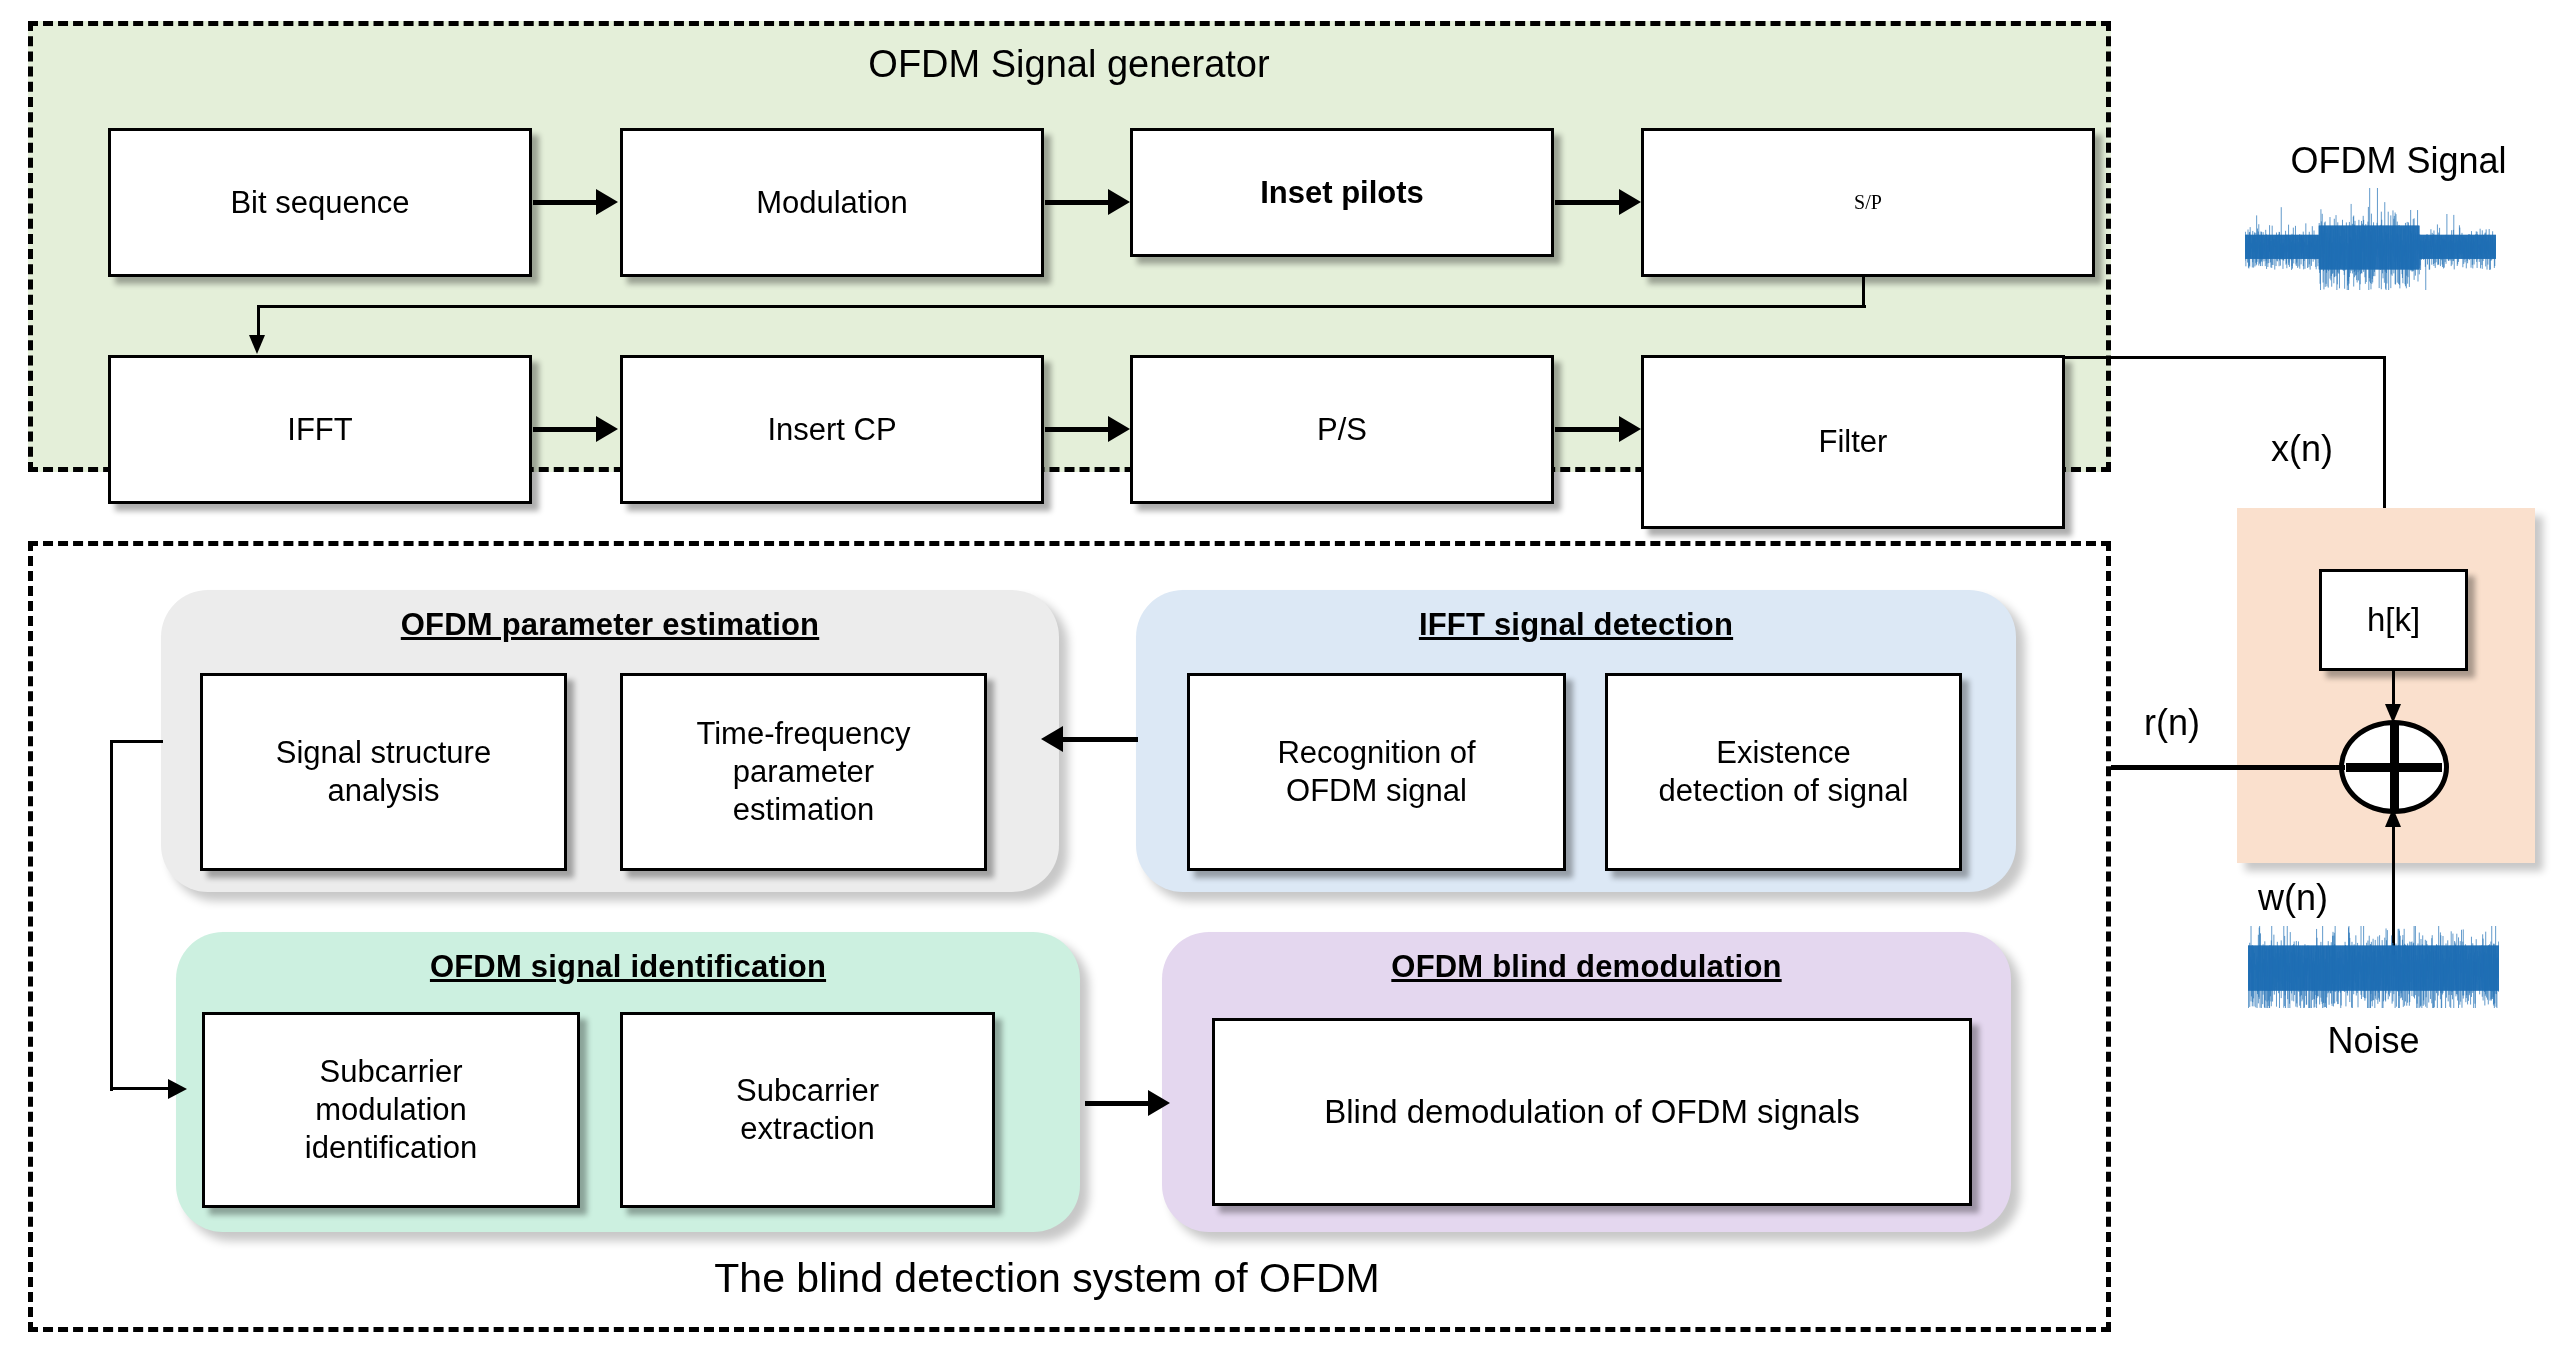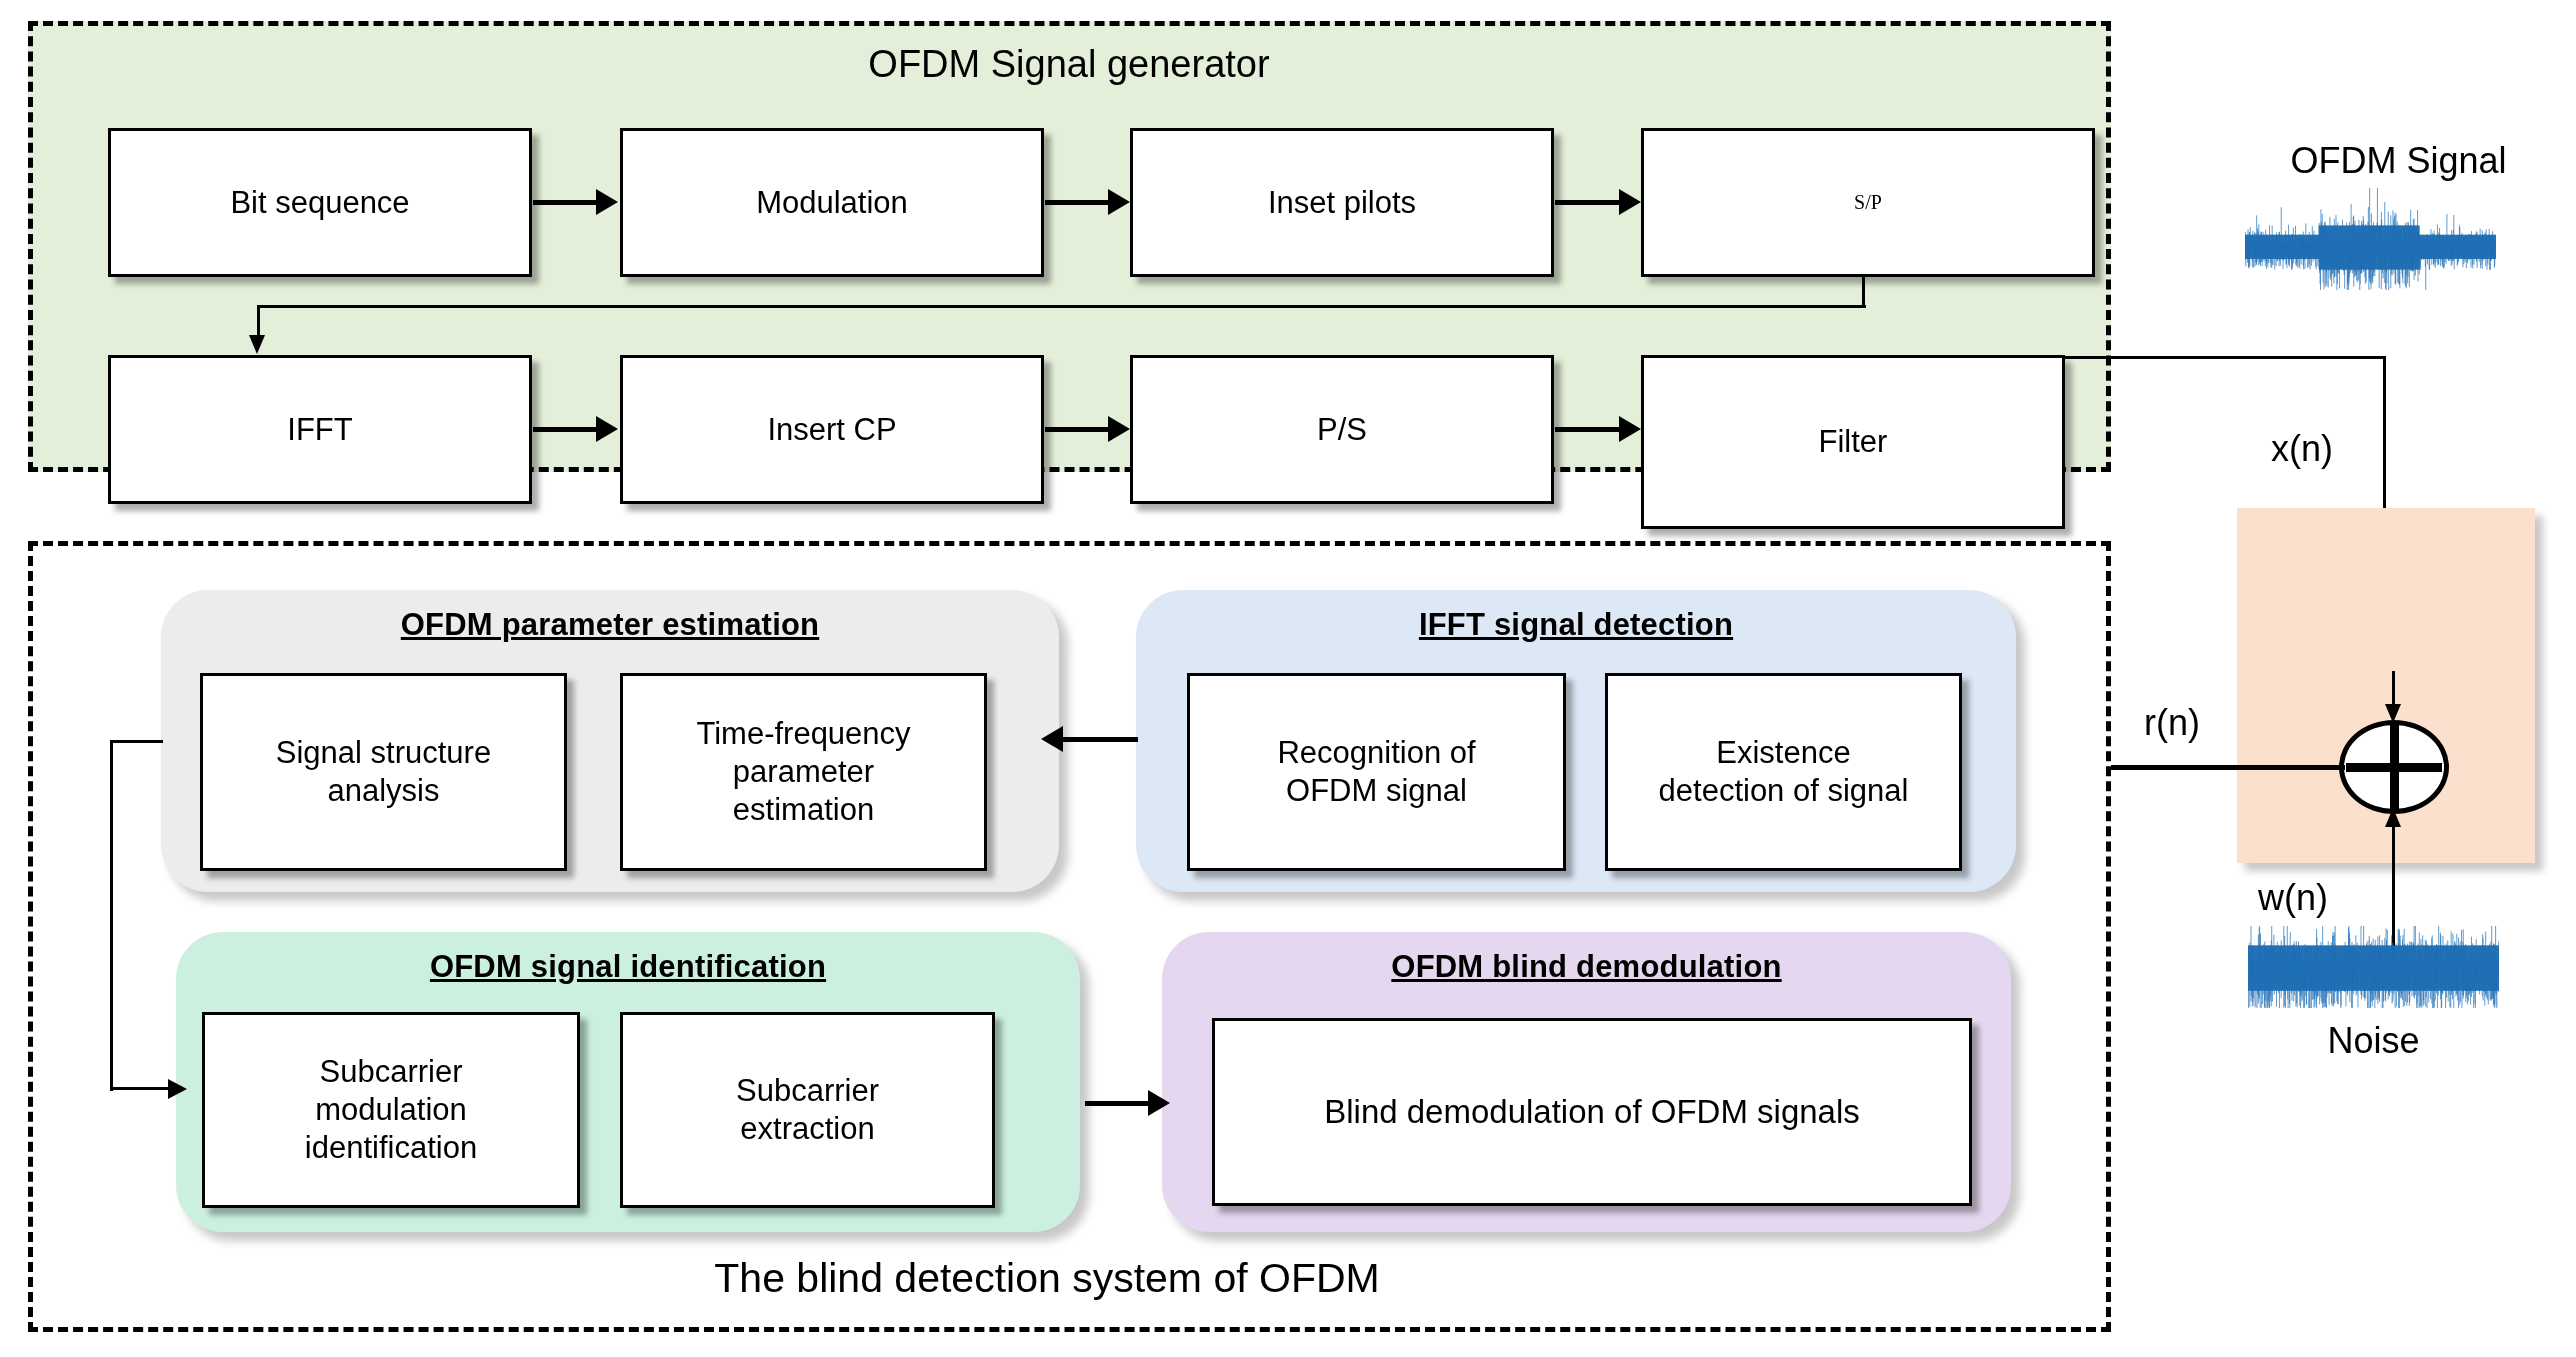--- a/index.html
+++ b/index.html
@@ -64,21 +64,21 @@
   <div class="dashed" id="gen-dashed"></div>
 
   <div class="ftext" style="left:27.5px;top:43px;width:2083px;text-align:center;font-size:38px;">OFDM Signal generator</div>
 
   <div class="pbox" style="left:108px;top:128px;width:424px;height:149px;font-size:31px;">
     <span>Bit sequence</span>
   </div>
   <div class="pbox" style="left:620px;top:128px;width:424px;height:149px;font-size:31px;">
     <span>Modulation</span>
   </div>
-  <div class="pbox" style="left:1130px;top:128px;width:424px;height:149px;font-size:31px;">
+  <div class="pbox" style="left:1130px;top:128px;width:424px;height:129px;font-size:31px;font-weight:bold;">
     <span>Inset pilots</span>
   </div>
   <div class="pbox" style="left:1641px;top:128px;width:454px;height:149px;font-size:20px;font-family:Liberation Serif, serif;">
     <span>S/P</span>
   </div>
 
   <div class="hline" style="left:533px;top:200px;width:64px;"></div>
   <div class="arrow-r" style="left:596px;top:189px;"></div>
   <div class="hline" style="left:1045px;top:200px;width:64px;"></div>
   <div class="arrow-r" style="left:1108px;top:189px;"></div>
@@ -120,20 +120,23 @@
     <svg width="251" height="102" viewBox="0 0 320 130" preserveAspectRatio="none">
       <g id="ofdm-wave" fill="none" stroke="#1f6fb5" stroke-width="1.05">
           <path d="M0.00 71.27L0.00 92.72M0.55 55.80L0.55 81.03M1.10 71.42L1.10 99.81M1.65 70.24L1.65 74.45M2.20 59.45L2.20 90.22M2.75 66.61L2.75 84.36M3.30 65.32L3.30 95.02M3.85 52.91L3.85 89.49M4.40 67.57L4.40 101.53M4.95 61.75L4.95 102.55M5.50 56.51L5.50 99.03M6.05 56.02L6.05 100.11M6.60 49.86L6.60 88.65M7.15 70.10L7.15 80.92M7.70 73.63L7.70 81.89M8.25 70.69L8.25 77.53M8.80 66.81L8.80 74.02M9.35 70.08L9.35 101.27M9.90 54.72L9.90 94.60M10.45 61.18L10.45 81.61M11.00 63.78L11.00 101.48M11.55 67.81L11.55 79.96M12.10 56.60L12.10 82.25M12.65 63.59L12.65 99.97M13.20 73.73L13.20 81.71M13.75 57.08L13.75 95.35M14.30 68.79L14.30 98.57M14.85 34.92L14.85 97.23M15.40 70.91L15.40 94.08M15.95 51.64L15.95 83.60M16.50 73.16L16.50 76.45M17.05 55.42L17.05 77.03M17.60 46.20L17.60 98.87M18.15 67.18L18.15 83.95M18.70 73.11L18.70 96.55M19.25 62.14L19.25 94.97M19.80 68.45L19.80 99.48M20.35 55.39L20.35 89.73M20.90 55.97L20.90 92.86M21.45 70.07L21.45 94.38M22.00 60.51L22.00 99.47M22.55 71.94L22.55 91.10M23.10 56.28L23.10 75.39M23.65 69.69L23.65 85.02M24.20 71.05L24.20 93.51M24.75 63.30L24.75 80.79M25.30 66.22L25.30 87.71M25.85 70.60L25.85 99.57M26.40 53.33L26.40 80.32M26.95 60.75L26.95 92.83M27.50 59.13L27.50 103.16M28.05 72.19L28.05 96.24M28.60 72.68L28.60 88.68M29.15 63.94L29.15 100.68M29.70 64.31L29.70 76.20M30.25 66.11L30.25 95.69M30.80 62.74L30.80 80.69M31.35 47.36L31.35 81.48M31.90 69.75L31.90 81.68M32.45 67.66L32.45 94.83M33.00 68.38L33.00 101.23M33.55 67.41L33.55 87.10M34.10 73.52L34.10 101.87M34.65 48.01L34.65 97.93M35.20 62.57L35.20 74.42M35.75 67.10L35.75 98.15M36.30 65.45L36.30 86.19M36.85 65.11L36.85 81.58M37.40 69.71L37.40 75.04M37.95 65.14L37.95 103.99M38.50 73.46L38.50 75.37M39.05 62.77L39.05 89.98M39.60 73.66L39.60 99.44M40.15 56.74L40.15 89.28M40.70 60.14L40.70 92.64M41.25 68.09L41.25 93.53M41.80 72.10L41.80 86.05M42.35 67.00L42.35 84.07M42.90 59.52L42.90 85.96M43.45 55.89L43.45 99.68M44.00 56.29L44.00 92.44M44.55 71.48L44.55 80.22M45.10 70.64L45.10 99.01M45.65 65.72L45.65 90.43M46.20 24.45L46.20 86.16M46.75 72.82L46.75 88.36M47.30 70.09L47.30 91.71M47.85 72.29L47.85 88.98M48.40 65.43L48.40 103.11M48.95 69.78L48.95 92.20M49.50 70.28L49.50 92.57M50.05 73.51L50.05 81.36M50.60 66.05L50.60 84.02M51.15 73.28L51.15 87.06M51.70 54.55L51.70 82.34M52.25 64.56L52.25 97.72M52.80 72.52L52.80 96.20M53.35 59.48L53.35 102.22M53.90 65.91L53.90 79.94M54.45 71.37L54.45 81.88M55.00 73.09L55.00 82.86M55.55 46.74L55.55 97.98M56.10 72.10L56.10 95.07M56.65 64.11L56.65 100.54M57.20 73.81L57.20 75.00M57.75 66.34L57.75 83.16M58.30 69.44L58.30 89.89M58.85 73.70L58.85 92.16M59.40 68.63L59.40 104.41M59.95 58.39L59.95 99.30M60.50 66.44L60.50 102.72M61.05 72.10L61.05 81.43M61.60 50.52L61.60 90.94M62.15 67.72L62.15 96.14M62.70 73.73L62.70 81.85M63.25 71.03L63.25 86.04M63.80 70.23L63.80 82.42M64.35 48.25L64.35 84.38M64.90 70.79L64.90 97.45M65.45 65.32L65.45 99.34M66.00 72.48L66.00 95.05M66.55 63.92L66.55 82.05M67.10 72.61L67.10 101.77M67.65 68.30L67.65 83.74M68.20 69.15L68.20 88.72M68.75 71.05L68.75 99.97M69.30 63.22L69.30 85.30M69.85 58.68L69.85 102.87M70.40 63.06L70.40 75.12M70.95 70.10L70.95 83.19M71.50 62.08L71.50 97.29M72.05 59.74L72.05 87.09M72.60 73.21L72.60 82.62M73.15 63.44L73.15 83.65M73.70 66.03L73.70 80.27M74.25 55.57L74.25 99.56M74.80 67.55L74.80 103.70M75.35 70.97L75.35 92.99M75.90 68.69L75.90 74.83M76.45 69.57L76.45 102.98M77.00 72.40L77.00 86.68M77.55 45.05L77.55 83.21M78.10 67.03L78.10 75.07M78.65 73.89L78.65 86.94M79.20 72.65L79.20 89.00M79.75 73.19L79.75 101.86M80.30 71.64L80.30 85.72M80.85 67.45L80.85 90.45M81.40 60.53L81.40 100.96M81.95 55.81L81.95 97.29M82.50 68.20L82.50 87.78M83.05 67.10L83.05 104.04M83.60 72.21L83.60 78.28M84.15 59.79L84.15 79.22M84.70 69.56L84.70 99.28M85.25 64.69L85.25 74.67M85.80 48.66L85.80 75.37M86.35 69.63L86.35 88.20M86.90 67.09L86.90 93.93M87.45 63.79L87.45 88.06M88.00 54.19L88.00 74.73M88.55 72.39L88.55 81.41M89.10 61.26L89.10 91.46M89.65 73.76L89.65 84.80M90.20 62.14L90.20 100.56M90.75 70.87L90.75 103.61M91.30 66.52L91.30 78.41M91.85 62.44L91.85 87.84M92.40 60.32L92.40 90.09M92.95 65.81L92.95 99.72M93.50 61.36L93.50 87.56M94.05 71.32L94.05 90.23M94.60 44.64L94.60 95.53M95.15 56.36L95.15 108.17M95.70 55.36L95.70 122.07M96.25 72.58L96.25 130.00M96.80 27.11L96.80 75.37M97.35 42.51L97.35 74.25M97.90 57.38L97.90 88.45M98.45 32.89L98.45 101.48M99.00 63.06L99.00 80.30M99.55 54.73L99.55 120.52M100.10 57.55L100.10 105.88M100.65 67.49L100.65 129.25M101.20 43.96L101.20 83.75M101.75 49.55L101.75 93.87M102.30 42.76L102.30 126.00M102.85 71.65L102.85 75.28M103.40 57.14L103.40 122.14M103.95 67.00L103.95 108.03M104.50 62.57L104.50 125.37M105.05 51.37L105.05 103.44M105.60 68.69L105.60 101.06M106.15 70.49L106.15 126.95M106.70 66.71L106.70 105.88M107.25 58.24L107.25 99.39M107.80 63.80L107.80 87.63M108.35 37.04L108.35 115.45M108.90 54.61L108.90 76.53M109.45 66.76L109.45 117.67M110.00 49.94L110.00 112.11M110.55 70.14L110.55 125.81M111.10 71.18L111.10 76.62M111.65 69.21L111.65 109.42M112.20 61.54L112.20 108.45M112.75 52.54L112.75 84.34M113.30 73.84L113.30 121.43M113.85 39.21L113.85 113.18M114.40 63.11L114.40 113.57M114.95 73.78L114.95 76.92M115.50 48.94L115.50 100.60M116.05 34.56L116.05 112.24M116.60 70.83L116.60 93.01M117.15 58.40L117.15 130.00M117.70 53.29L117.70 122.82M118.25 43.74L118.25 106.96M118.80 49.16L118.80 108.68M119.35 69.04L119.35 97.22M119.90 58.11L119.90 109.21M120.45 63.81L120.45 127.88M121.00 61.16L121.00 84.85M121.55 69.80L121.55 102.18M122.10 61.37L122.10 101.26M122.65 48.90L122.65 87.45M123.20 71.34L123.20 85.48M123.75 71.15L123.75 98.40M124.30 40.53L124.30 81.40M124.85 68.08L124.85 104.56M125.40 70.18L125.40 105.66M125.95 52.35L125.95 86.23M126.50 69.11L126.50 110.80M127.05 52.40L127.05 128.38M127.60 73.84L127.60 104.86M128.15 64.88L128.15 99.03M128.70 57.86L128.70 78.85M129.25 43.92L129.25 74.33M129.80 59.10L129.80 89.52M130.35 70.65L130.35 130.00M130.90 70.60L130.90 124.29M131.45 70.55L131.45 118.51M132.00 72.90L132.00 130.00M132.55 72.17L132.55 121.94M133.10 43.29L133.10 113.38M133.65 62.76L133.65 90.56M134.20 62.84L134.20 108.63M134.75 64.49L134.75 77.54M135.30 20.33L135.30 105.67M135.85 65.33L135.85 103.08M136.40 68.78L136.40 77.14M136.95 45.68L136.95 108.97M137.50 64.52L137.50 101.70M138.05 36.60L138.05 78.12M138.60 35.13L138.60 125.58M139.15 56.44L139.15 107.06M139.70 46.63L139.70 113.70M140.25 41.91L140.25 105.63M140.80 57.10L140.80 111.57M141.35 65.13L141.35 101.00M141.90 59.54L141.90 110.53M142.45 73.34L142.45 117.38M143.00 65.57L143.00 120.43M143.55 53.41L143.55 77.00M144.10 48.47L144.10 107.34M144.65 65.11L144.65 117.86M145.20 40.55L145.20 100.88M145.75 50.46L145.75 105.16M146.30 53.20L146.30 130.00M146.85 67.39L146.85 122.68M147.40 55.74L147.40 109.73M147.95 61.86L147.95 93.27M148.50 41.96L148.50 108.35M149.05 73.90L149.05 108.95M149.60 45.55L149.60 81.32M150.15 54.18L150.15 76.72M150.70 35.52L150.70 102.59M151.25 40.72L151.25 106.84M151.80 69.99L151.80 80.33M152.35 48.66L152.35 97.83M152.90 57.74L152.90 113.75M153.45 50.09L153.45 122.14M154.00 46.11L154.00 86.91M154.55 61.36L154.55 119.82M155.10 67.81L155.10 87.89M155.65 72.40L155.65 76.63M156.20 53.92L156.20 101.26M156.75 42.85L156.75 93.13M157.30 24.12L157.30 93.64M157.85 66.92L157.85 130.00M158.40 51.87L158.40 114.78M158.95 0.00L158.95 119.21M159.50 64.17L159.50 98.07M160.05 55.41L160.05 121.29M160.60 59.71L160.60 129.11M161.15 32.67L161.15 84.99M161.70 67.20L161.70 122.24M162.25 50.77L162.25 115.98M162.80 53.94L162.80 120.29M163.35 73.91L163.35 74.51M163.90 43.72L163.90 112.38M164.45 68.10L164.45 92.26M165.00 49.79L165.00 106.92M165.55 49.11L165.55 112.35M166.10 57.44L166.10 81.69M166.65 53.14L166.65 98.01M167.20 68.52L167.20 84.43M167.75 69.32L167.75 87.50M168.30 44.35L168.30 76.82M168.85 0.00L168.85 77.20M169.40 53.63L169.40 78.46M169.95 70.60L169.95 88.82M170.50 61.14L170.50 85.42M171.05 49.14L171.05 127.55M171.60 51.13L171.60 93.72M172.15 52.85L172.15 76.70M172.70 67.61L172.70 104.35M173.25 46.95L173.25 90.55M173.80 30.17L173.80 129.08M174.35 40.47L174.35 93.66M174.90 56.61L174.90 102.88M175.45 64.88L175.45 108.77M176.00 61.53L176.00 115.09M176.55 72.49L176.55 87.84M177.10 68.63L177.10 92.83M177.65 69.87L177.65 120.77M178.20 17.99L178.20 85.29M178.75 55.37L178.75 106.66M179.30 57.05L179.30 128.38M179.85 59.14L179.85 130.00M180.40 59.68L180.40 108.32M180.95 48.00L180.95 121.68M181.50 58.62L181.50 83.06M182.05 64.29L182.05 86.50M182.60 30.20L182.60 75.62M183.15 57.57L183.15 130.00M183.70 66.48L183.70 100.12M184.25 71.13L184.25 77.92M184.80 64.39L184.80 94.18M185.35 68.60L185.35 97.97M185.90 34.89L185.90 127.63M186.45 60.04L186.45 110.14M187.00 69.17L187.00 78.31M187.55 71.93L187.55 111.82M188.10 49.90L188.10 75.10M188.65 28.55L188.65 83.87M189.20 62.39L189.20 87.22M189.75 39.18L189.75 108.81M190.30 35.56L190.30 75.15M190.85 72.78L190.85 94.33M191.40 31.26L191.40 122.72M191.95 64.35L191.95 122.90M192.50 33.31L192.50 93.86M193.05 58.03L193.05 88.21M193.60 71.88L193.60 90.06M194.15 42.83L194.15 120.65M194.70 58.00L194.70 99.38M195.25 73.86L195.25 82.65M195.80 60.71L195.80 122.17M196.35 47.07L196.35 88.34M196.90 73.35L196.90 123.45M197.45 68.35L197.45 127.94M198.00 59.15L198.00 94.32M198.55 52.20L198.55 79.22M199.10 50.06L199.10 103.01M199.65 67.19L199.65 102.54M200.20 65.86L200.20 109.78M200.75 72.28L200.75 114.71M201.30 67.12L201.30 121.37M201.85 73.41L201.85 86.61M202.40 51.53L202.40 102.87M202.95 51.83L202.95 97.89M203.50 72.67L203.50 86.78M204.05 69.42L204.05 122.71M204.60 44.47L204.60 125.29M205.15 63.30L205.15 82.02M205.70 68.37L205.70 127.85M206.25 72.48L206.25 111.76M206.80 43.22L206.80 87.36M207.35 60.50L207.35 121.94M207.90 64.98L207.90 113.67M208.45 43.87L208.45 89.67M209.00 73.33L209.00 83.26M209.55 71.02L209.55 126.11M210.10 52.04L210.10 82.54M210.65 54.89L210.65 105.27M211.20 28.00L211.20 104.02M211.75 71.60L211.75 90.70M212.30 57.51L212.30 104.91M212.85 54.94L212.85 106.40M213.40 67.34L213.40 106.15M213.95 69.34L213.95 104.60M214.50 39.57L214.50 94.56M215.05 59.42L215.05 105.98M215.60 38.58L215.60 117.09M216.15 65.70L216.15 83.80M216.70 67.61L216.70 92.48M217.25 58.38L217.25 111.73M217.80 56.75L217.80 80.09M218.35 66.02L218.35 78.38M218.90 60.12L218.90 98.06M219.45 65.51L219.45 85.62M220.00 28.12L220.00 77.38M220.55 50.31L220.55 119.18M221.10 59.34L221.10 79.86M221.65 64.84L221.65 83.74M222.20 70.87L222.20 110.07M222.75 58.91L222.75 101.92M223.30 65.93L223.30 98.60M223.85 67.61L223.85 104.52M224.40 65.97L224.40 90.46M224.95 72.19L224.95 91.48M225.50 67.24L225.50 87.03M226.05 72.55L226.05 76.47M226.60 67.64L226.60 81.76M227.15 62.42L227.15 89.13M227.70 66.19L227.70 91.44M228.25 68.03L228.25 90.59M228.80 70.55L228.80 90.30M229.35 67.86L229.35 80.08M229.90 65.15L229.90 100.54M230.45 65.00L230.45 130.00M231.00 72.67L231.00 79.06M231.55 59.26L231.55 89.24M232.10 73.96L232.10 87.78M232.65 59.31L232.65 97.53M233.20 73.85L233.20 82.64M233.75 73.79L233.75 74.78M234.30 67.65L234.30 90.77M234.85 64.89L234.85 104.11M235.40 67.88L235.40 103.87M235.95 71.56L235.95 89.15M236.50 67.25L236.50 74.65M237.05 52.55L237.05 79.46M237.60 73.91L237.60 83.85M238.15 61.83L238.15 97.76M238.70 57.16L238.70 74.95M239.25 62.13L239.25 74.96M239.80 70.67L239.80 82.95M240.35 59.08L240.35 97.00M240.90 54.13L240.90 99.43M241.45 71.22L241.45 84.86M242.00 65.38L242.00 95.80M242.55 70.46L242.55 101.87M243.10 73.46L243.10 88.55M243.65 69.30L243.65 94.66M244.20 65.94L244.20 81.69M244.75 72.38L244.75 85.31M245.30 46.43L245.30 81.33M245.85 68.40L245.85 98.24M246.40 64.48L246.40 97.01M246.95 56.79L246.95 97.77M247.50 71.65L247.50 83.37M248.05 50.79L248.05 87.72M248.60 71.25L248.60 83.98M249.15 72.67L249.15 99.57M249.70 62.21L249.70 83.43M250.25 67.35L250.25 92.13M250.80 60.43L250.80 78.37M251.35 72.25L251.35 97.57M251.90 65.04L251.90 100.68M252.45 64.00L252.45 74.47M253.00 66.17L253.00 102.54M253.55 66.67L253.55 79.95M254.10 65.75L254.10 101.43M254.65 64.59L254.65 87.86M255.20 67.17L255.20 94.23M255.75 67.18L255.75 76.64M256.30 59.74L256.30 96.66M256.85 70.85L256.85 77.77M257.40 33.15L257.40 86.75M257.95 68.71L257.95 83.86M258.50 61.33L258.50 77.90M259.05 70.28L259.05 92.03M259.60 68.81L259.60 92.98M260.15 60.85L260.15 92.46M260.70 67.41L260.70 90.75M261.25 66.69L261.25 89.81M261.80 66.55L261.80 77.00M262.35 61.46L262.35 92.40M262.90 68.15L262.90 99.54M263.45 53.80L263.45 86.71M264.00 67.21L264.00 97.59M264.55 70.13L264.55 88.55M265.10 67.38L265.10 92.91M265.65 53.38L265.65 93.16M266.20 34.29L266.20 85.14M266.75 69.96L266.75 103.78M267.30 69.74L267.30 79.66M267.85 71.90L267.85 85.00M268.40 69.65L268.40 75.51M268.95 63.17L268.95 81.62M269.50 60.81L269.50 86.56M270.05 64.13L270.05 79.89M270.60 67.65L270.60 99.39M271.15 72.22L271.15 97.19M271.70 68.09L271.70 84.05M272.25 61.60L272.25 94.22M272.80 61.23L272.80 82.95M273.35 47.51L273.35 82.67M273.90 50.45L273.90 78.82M274.45 65.90L274.45 84.33M275.00 67.71L275.00 78.45M275.55 68.90L275.55 85.25M276.10 72.74L276.10 82.74M276.65 57.18L276.65 80.68M277.20 66.92L277.20 83.69M277.75 62.64L277.75 101.00M278.30 62.09L278.30 84.40M278.85 72.31L278.85 96.78M279.40 72.73L279.40 89.73M279.95 62.69L279.95 91.09M280.50 66.53L280.50 94.74M281.05 63.92L281.05 74.87M281.60 66.49L281.60 84.84M282.15 64.39L282.15 102.40M282.70 68.40L282.70 81.81M283.25 64.69L283.25 92.83M283.80 68.90L283.80 95.92M284.35 68.61L284.35 90.18M284.90 59.03L284.90 87.71M285.45 70.55L285.45 82.28M286.00 66.06L286.00 91.86M286.55 58.68L286.55 89.40M287.10 69.43L287.10 87.12M287.65 67.96L287.65 86.41M288.20 72.01L288.20 101.56M288.75 54.96L288.75 84.03M289.30 62.09L289.30 79.64M289.85 70.52L289.85 97.99M290.40 73.90L290.40 102.47M290.95 61.46L290.95 75.95M291.50 61.49L291.50 87.72M292.05 67.89L292.05 97.47M292.60 68.95L292.60 89.79M293.15 62.45L293.15 90.78M293.70 72.22L293.70 75.28M294.25 58.91L294.25 86.58M294.80 55.32L294.80 87.00M295.35 60.01L295.35 94.12M295.90 55.74L295.90 101.91M296.45 59.15L296.45 90.75M297.00 61.07L297.00 86.08M297.55 72.27L297.55 76.78M298.10 62.81L298.10 84.92M298.65 71.89L298.65 94.21M299.20 72.74L299.20 80.15M299.75 51.88L299.75 85.11M300.30 71.68L300.30 102.29M300.85 63.72L300.85 74.56M301.40 65.72L301.40 87.17M301.95 64.86L301.95 98.14M302.50 54.00L302.50 103.00M303.05 62.46L303.05 83.02M303.60 70.73L303.60 93.07M304.15 59.87L304.15 74.98M304.70 71.81L304.70 81.54M305.25 66.67L305.25 87.88M305.80 58.07L305.80 84.69M306.35 56.79L306.35 84.13M306.90 72.07L306.90 99.92M307.45 52.74L307.45 77.68M308.00 68.93L308.00 89.83M308.55 64.00L308.55 103.97M309.10 67.51L309.10 79.82M309.65 66.49L309.65 97.66M310.20 73.01L310.20 81.36M310.75 59.77L310.75 85.63M311.30 52.27L311.30 83.49M311.85 72.85L311.85 104.36M312.40 68.32L312.40 77.43M312.95 60.98L312.95 103.95M313.50 64.94L313.50 92.90M314.05 71.57L314.05 77.32M314.60 62.67L314.60 91.95M315.15 65.73L315.15 86.12M315.70 55.14L315.70 87.65M316.25 70.48L316.25 74.46M316.80 73.43L316.80 89.81M317.35 63.77L317.35 86.19M317.90 70.72L317.90 101.93M318.45 69.26L318.45 99.48M319.00 63.21L319.00 86.99M319.55 65.34L319.55 79.45" stroke="#1f6fb5" stroke-width="0.9"></path>
           <path d="M0.00 59.72L0.00 90.32M0.50 59.72L0.50 90.32M1.00 59.72L1.00 90.32M1.50 59.72L1.50 90.32M2.00 59.72L2.00 90.32M2.50 59.72L2.50 90.32M3.00 59.72L3.00 90.32M3.50 59.72L3.50 90.32M4.00 59.72L4.00 90.32M4.50 59.72L4.50 90.32M5.00 59.72L5.00 90.32M5.50 59.72L5.50 90.32M6.00 59.72L6.00 90.32M6.50 59.72L6.50 90.32M7.00 59.72L7.00 90.32M7.50 59.72L7.50 90.32M8.00 59.72L8.00 90.32M8.50 59.72L8.50 90.32M9.00 59.72L9.00 90.32M9.50 59.72L9.50 90.32M10.00 59.72L10.00 90.32M10.50 59.72L10.50 90.32M11.00 59.72L11.00 90.32M11.50 59.72L11.50 90.32M12.00 59.72L12.00 90.32M12.50 59.72L12.50 90.32M13.00 59.72L13.00 90.32M13.50 59.72L13.50 90.32M14.00 59.72L14.00 90.32M14.50 59.72L14.50 90.32M15.00 59.72L15.00 90.32M15.50 59.72L15.50 90.32M16.00 59.72L16.00 90.32M16.50 59.72L16.50 90.32M17.00 59.72L17.00 90.32M17.50 59.72L17.50 90.32M18.00 59.72L18.00 90.32M18.50 59.72L18.50 90.32M19.00 59.72L19.00 90.32M19.50 59.72L19.50 90.32M20.00 59.72L20.00 90.32M20.50 59.72L20.50 90.32M21.00 59.72L21.00 90.32M21.50 59.72L21.50 90.32M22.00 59.72L22.00 90.32M22.50 59.72L22.50 90.32M23.00 59.72L23.00 90.32M23.50 59.72L23.50 90.32M24.00 59.72L24.00 90.32M24.50 59.72L24.50 90.32M25.00 59.72L25.00 90.32M25.50 59.72L25.50 90.32M26.00 59.72L26.00 90.32M26.50 59.72L26.50 90.32M27.00 59.72L27.00 90.32M27.50 59.72L27.50 90.32M28.00 59.72L28.00 90.32M28.50 59.72L28.50 90.32M29.00 59.72L29.00 90.32M29.50 59.72L29.50 90.32M30.00 59.72L30.00 90.32M30.50 59.72L30.50 90.32M31.00 59.72L31.00 90.32M31.50 59.72L31.50 90.32M32.00 59.72L32.00 90.32M32.50 59.72L32.50 90.32M33.00 59.72L33.00 90.32M33.50 59.72L33.50 90.32M34.00 59.72L34.00 90.32M34.50 59.72L34.50 90.32M35.00 59.72L35.00 90.32M35.50 59.72L35.50 90.32M36.00 59.72L36.00 90.32M36.50 59.72L36.50 90.32M37.00 59.72L37.00 90.32M37.50 59.72L37.50 90.32M38.00 59.72L38.00 90.32M38.50 59.72L38.50 90.32M39.00 59.72L39.00 90.32M39.50 59.72L39.50 90.32M40.00 59.72L40.00 90.32M40.50 59.72L40.50 90.32M41.00 59.72L41.00 90.32M41.50 59.72L41.50 90.32M42.00 59.72L42.00 90.32M42.50 59.72L42.50 90.32M43.00 59.72L43.00 90.32M43.50 59.72L43.50 90.32M44.00 59.72L44.00 90.32M44.50 59.72L44.50 90.32M45.00 59.72L45.00 90.32M45.50 59.72L45.50 90.32M46.00 59.72L46.00 90.32M46.50 59.72L46.50 90.32M47.00 59.72L47.00 90.32M47.50 59.72L47.50 90.32M48.00 59.72L48.00 90.32M48.50 59.72L48.50 90.32M49.00 59.72L49.00 90.32M49.50 59.72L49.50 90.32M50.00 59.72L50.00 90.32M50.50 59.72L50.50 90.32M51.00 59.72L51.00 90.32M51.50 59.72L51.50 90.32M52.00 59.72L52.00 90.32M52.50 59.72L52.50 90.32M53.00 59.72L53.00 90.32M53.50 59.72L53.50 90.32M54.00 59.72L54.00 90.32M54.50 59.72L54.50 90.32M55.00 59.72L55.00 90.32M55.50 59.72L55.50 90.32M56.00 59.72L56.00 90.32M56.50 59.72L56.50 90.32M57.00 59.72L57.00 90.32M57.50 59.72L57.50 90.32M58.00 59.72L58.00 90.32M58.50 59.72L58.50 90.32M59.00 59.72L59.00 90.32M59.50 59.72L59.50 90.32M60.00 59.72L60.00 90.32M60.50 59.72L60.50 90.32M61.00 59.72L61.00 90.32M61.50 59.72L61.50 90.32M62.00 59.72L62.00 90.32M62.50 59.72L62.50 90.32M63.00 59.72L63.00 90.32M63.50 59.72L63.50 90.32M64.00 59.72L64.00 90.32M64.50 59.72L64.50 90.32M65.00 59.72L65.00 90.32M65.50 59.72L65.50 90.32M66.00 59.72L66.00 90.32M66.50 59.72L66.50 90.32M67.00 59.72L67.00 90.32M67.50 59.72L67.50 90.32M68.00 59.72L68.00 90.32M68.50 59.72L68.50 90.32M69.00 59.72L69.00 90.32M69.50 59.72L69.50 90.32M70.00 59.72L70.00 90.32M70.50 59.72L70.50 90.32M71.00 59.72L71.00 90.32M71.50 59.72L71.50 90.32M72.00 59.72L72.00 90.32M72.50 59.72L72.50 90.32M73.00 59.72L73.00 90.32M73.50 59.72L73.50 90.32M74.00 59.72L74.00 90.32M74.50 59.72L74.50 90.32M75.00 59.72L75.00 90.32M75.50 59.72L75.50 90.32M76.00 59.72L76.00 90.32M76.50 59.72L76.50 90.32M77.00 59.72L77.00 90.32M77.50 59.72L77.50 90.32M78.00 59.72L78.00 90.32M78.50 59.72L78.50 90.32M79.00 59.72L79.00 90.32M79.50 59.72L79.50 90.32M80.00 59.72L80.00 90.32M80.50 59.72L80.50 90.32M81.00 59.72L81.00 90.32M81.50 59.72L81.50 90.32M82.00 59.72L82.00 90.32M82.50 59.72L82.50 90.32M83.00 59.72L83.00 90.32M83.50 59.72L83.50 90.32M84.00 59.72L84.00 90.32M84.50 59.72L84.50 90.32M85.00 59.72L85.00 90.32M85.50 59.72L85.50 90.32M86.00 59.72L86.00 90.32M86.50 59.72L86.50 90.32M87.00 59.72L87.00 90.32M87.50 59.72L87.50 90.32M88.00 59.72L88.00 90.32M88.50 59.72L88.50 90.32M89.00 59.72L89.00 90.32M89.50 59.72L89.50 90.32M90.00 59.72L90.00 90.32M90.50 59.72L90.50 90.32M91.00 59.72L91.00 90.32M91.50 59.72L91.50 90.32M92.00 59.72L92.00 90.32M92.50 59.72L92.50 90.32M93.00 59.72L93.00 90.32M93.50 59.72L93.50 90.32M94.00 59.72L94.00 90.32M94.50 47.96L94.50 103.76M95.00 47.96L95.00 103.76M95.50 47.96L95.50 103.76M96.00 47.96L96.00 103.76M96.50 47.96L96.50 103.76M97.00 47.96L97.00 103.76M97.50 47.96L97.50 103.76M98.00 47.96L98.00 103.76M98.50 47.96L98.50 103.76M99.00 47.96L99.00 103.76M99.50 47.96L99.50 103.76M100.00 47.96L100.00 103.76M100.50 47.96L100.50 103.76M101.00 47.96L101.00 103.76M101.50 47.96L101.50 103.76M102.00 47.96L102.00 103.76M102.50 47.96L102.50 103.76M103.00 47.96L103.00 103.76M103.50 47.96L103.50 103.76M104.00 47.96L104.00 103.76M104.50 47.96L104.50 103.76M105.00 47.96L105.00 103.76M105.50 47.96L105.50 103.76M106.00 47.96L106.00 103.76M106.50 47.96L106.50 103.76M107.00 47.96L107.00 103.76M107.50 47.96L107.50 103.76M108.00 47.96L108.00 103.76M108.50 47.96L108.50 103.76M109.00 47.96L109.00 103.76M109.50 47.96L109.50 103.76M110.00 47.96L110.00 103.76M110.50 47.96L110.50 103.76M111.00 47.96L111.00 103.76M111.50 47.96L111.50 103.76M112.00 47.96L112.00 103.76M112.50 47.96L112.50 103.76M113.00 47.96L113.00 103.76M113.50 47.96L113.50 103.76M114.00 47.96L114.00 103.76M114.50 47.96L114.50 103.76M115.00 47.96L115.00 103.76M115.50 47.96L115.50 103.76M116.00 47.96L116.00 103.76M116.50 47.96L116.50 103.76M117.00 47.96L117.00 103.76M117.50 47.96L117.50 103.76M118.00 47.96L118.00 103.76M118.50 47.96L118.50 103.76M119.00 47.96L119.00 103.76M119.50 47.96L119.50 103.76M120.00 47.96L120.00 103.76M120.50 47.96L120.50 103.76M121.00 47.96L121.00 103.76M121.50 47.96L121.50 103.76M122.00 47.96L122.00 103.76M122.50 47.96L122.50 103.76M123.00 47.96L123.00 103.76M123.50 47.96L123.50 103.76M124.00 47.96L124.00 103.76M124.50 47.96L124.50 103.76M125.00 47.96L125.00 103.76M125.50 47.96L125.50 103.76M126.00 47.96L126.00 103.76M126.50 47.96L126.50 103.76M127.00 47.96L127.00 103.76M127.50 47.96L127.50 103.76M128.00 47.96L128.00 103.76M128.50 47.96L128.50 103.76M129.00 47.96L129.00 103.76M129.50 47.96L129.50 103.76M130.00 47.96L130.00 103.76M130.50 47.96L130.50 103.76M131.00 47.96L131.00 103.76M131.50 47.96L131.50 103.76M132.00 47.96L132.00 103.76M132.50 47.96L132.50 103.76M133.00 47.96L133.00 103.76M133.50 47.96L133.50 103.76M134.00 47.96L134.00 103.76M134.50 47.96L134.50 103.76M135.00 47.96L135.00 103.76M135.50 47.96L135.50 103.76M136.00 47.96L136.00 103.76M136.50 47.96L136.50 103.76M137.00 47.96L137.00 103.76M137.50 47.96L137.50 103.76M138.00 47.96L138.00 103.76M138.50 47.96L138.50 103.76M139.00 47.96L139.00 103.76M139.50 47.96L139.50 103.76M140.00 47.96L140.00 103.76M140.50 47.96L140.50 103.76M141.00 47.96L141.00 103.76M141.50 47.96L141.50 103.76M142.00 47.96L142.00 103.76M142.50 47.96L142.50 103.76M143.00 47.96L143.00 103.76M143.50 47.96L143.50 103.76M144.00 47.96L144.00 103.76M144.50 47.96L144.50 103.76M145.00 47.96L145.00 103.76M145.50 47.96L145.50 103.76M146.00 47.96L146.00 103.76M146.50 47.96L146.50 103.76M147.00 47.96L147.00 103.76M147.50 47.96L147.50 103.76M148.00 47.96L148.00 103.76M148.50 47.96L148.50 103.76M149.00 47.96L149.00 103.76M149.50 47.96L149.50 103.76M150.00 47.96L150.00 103.76M150.50 47.96L150.50 103.76M151.00 47.96L151.00 103.76M151.50 47.96L151.50 103.76M152.00 47.96L152.00 103.76M152.50 47.96L152.50 103.76M153.00 47.96L153.00 103.76M153.50 47.96L153.50 103.76M154.00 47.96L154.00 103.76M154.50 47.96L154.50 103.76M155.00 47.96L155.00 103.76M155.50 47.96L155.50 103.76M156.00 47.96L156.00 103.76M156.50 47.96L156.50 103.76M157.00 47.96L157.00 103.76M157.50 47.96L157.50 103.76M158.00 47.96L158.00 103.76M158.50 47.96L158.50 103.76M159.00 47.96L159.00 103.76M159.50 47.96L159.50 103.76M160.00 47.96L160.00 103.76M160.50 47.96L160.50 103.76M161.00 47.96L161.00 103.76M161.50 47.96L161.50 103.76M162.00 47.96L162.00 103.76M162.50 47.96L162.50 103.76M163.00 47.96L163.00 103.76M163.50 47.96L163.50 103.76M164.00 47.96L164.00 103.76M164.50 47.96L164.50 103.76M165.00 47.96L165.00 103.76M165.50 47.96L165.50 103.76M166.00 47.96L166.00 103.76M166.50 47.96L166.50 103.76M167.00 47.96L167.00 103.76M167.50 47.96L167.50 103.76M168.00 47.96L168.00 103.76M168.50 47.96L168.50 103.76M169.00 47.96L169.00 103.76M169.50 47.96L169.50 103.76M170.00 47.96L170.00 103.76M170.50 47.96L170.50 103.76M171.00 47.96L171.00 103.76M171.50 47.96L171.50 103.76M172.00 47.96L172.00 103.76M172.50 47.96L172.50 103.76M173.00 47.96L173.00 103.76M173.50 47.96L173.50 103.76M174.00 47.96L174.00 103.76M174.50 47.96L174.50 103.76M175.00 47.96L175.00 103.76M175.50 47.96L175.50 103.76M176.00 47.96L176.00 103.76M176.50 47.96L176.50 103.76M177.00 47.96L177.00 103.76M177.50 47.96L177.50 103.76M178.00 47.96L178.00 103.76M178.50 47.96L178.50 103.76M179.00 47.96L179.00 103.76M179.50 47.96L179.50 103.76M180.00 47.96L180.00 103.76M180.50 47.96L180.50 103.76M181.00 47.96L181.00 103.76M181.50 47.96L181.50 103.76M182.00 47.96L182.00 103.76M182.50 47.96L182.50 103.76M183.00 47.96L183.00 103.76M183.50 47.96L183.50 103.76M184.00 47.96L184.00 103.76M184.50 47.96L184.50 103.76M185.00 47.96L185.00 103.76M185.50 47.96L185.50 103.76M186.00 47.96L186.00 103.76M186.50 47.96L186.50 103.76M187.00 47.96L187.00 103.76M187.50 47.96L187.50 103.76M188.00 47.96L188.00 103.76M188.50 47.96L188.50 103.76M189.00 47.96L189.00 103.76M189.50 47.96L189.50 103.76M190.00 47.96L190.00 103.76M190.50 47.96L190.50 103.76M191.00 47.96L191.00 103.76M191.50 47.96L191.50 103.76M192.00 47.96L192.00 103.76M192.50 47.96L192.50 103.76M193.00 47.96L193.00 103.76M193.50 47.96L193.50 103.76M194.00 47.96L194.00 103.76M194.50 47.96L194.50 103.76M195.00 47.96L195.00 103.76M195.50 47.96L195.50 103.76M196.00 47.96L196.00 103.76M196.50 47.96L196.50 103.76M197.00 47.96L197.00 103.76M197.50 47.96L197.50 103.76M198.00 47.96L198.00 103.76M198.50 47.96L198.50 103.76M199.00 47.96L199.00 103.76M199.50 47.96L199.50 103.76M200.00 47.96L200.00 103.76M200.50 47.96L200.50 103.76M201.00 47.96L201.00 103.76M201.50 47.96L201.50 103.76M202.00 47.96L202.00 103.76M202.50 47.96L202.50 103.76M203.00 47.96L203.00 103.76M203.50 47.96L203.50 103.76M204.00 47.96L204.00 103.76M204.50 47.96L204.50 103.76M205.00 47.96L205.00 103.76M205.50 47.96L205.50 103.76M206.00 47.96L206.00 103.76M206.50 47.96L206.50 103.76M207.00 47.96L207.00 103.76M207.50 47.96L207.50 103.76M208.00 47.96L208.00 103.76M208.50 47.96L208.50 103.76M209.00 47.96L209.00 103.76M209.50 47.96L209.50 103.76M210.00 47.96L210.00 103.76M210.50 47.96L210.50 103.76M211.00 47.96L211.00 103.76M211.50 47.96L211.50 103.76M212.00 47.96L212.00 103.76M212.50 47.96L212.50 103.76M213.00 47.96L213.00 103.76M213.50 47.96L213.50 103.76M214.00 47.96L214.00 103.76M214.50 47.96L214.50 103.76M215.00 47.96L215.00 103.76M215.50 47.96L215.50 103.76M216.00 47.96L216.00 103.76M216.50 47.96L216.50 103.76M217.00 47.96L217.00 103.76M217.50 47.96L217.50 103.76M218.00 47.96L218.00 103.76M218.50 47.96L218.50 103.76M219.00 47.96L219.00 103.76M219.50 47.96L219.50 103.76M220.00 47.96L220.00 103.76M220.50 47.96L220.50 103.76M221.00 47.96L221.00 103.76M221.50 47.96L221.50 103.76M222.00 47.96L222.00 103.76M222.50 59.72L222.50 90.32M223.00 59.72L223.00 90.32M223.50 59.72L223.50 90.32M224.00 59.72L224.00 90.32M224.50 59.72L224.50 90.32M225.00 59.72L225.00 90.32M225.50 59.72L225.50 90.32M226.00 59.72L226.00 90.32M226.50 59.72L226.50 90.32M227.00 59.72L227.00 90.32M227.50 59.72L227.50 90.32M228.00 59.72L228.00 90.32M228.50 59.72L228.50 90.32M229.00 59.72L229.00 90.32M229.50 59.72L229.50 90.32M230.00 59.72L230.00 90.32M230.50 59.72L230.50 90.32M231.00 59.72L231.00 90.32M231.50 59.72L231.50 90.32M232.00 59.72L232.00 90.32M232.50 59.72L232.50 90.32M233.00 59.72L233.00 90.32M233.50 59.72L233.50 90.32M234.00 59.72L234.00 90.32M234.50 59.72L234.50 90.32M235.00 59.72L235.00 90.32M235.50 59.72L235.50 90.32M236.00 59.72L236.00 90.32M236.50 59.72L236.50 90.32M237.00 59.72L237.00 90.32M237.50 59.72L237.50 90.32M238.00 59.72L238.00 90.32M238.50 59.72L238.50 90.32M239.00 59.72L239.00 90.32M239.50 59.72L239.50 90.32M240.00 59.72L240.00 90.32M240.50 59.72L240.50 90.32M241.00 59.72L241.00 90.32M241.50 59.72L241.50 90.32M242.00 59.72L242.00 90.32M242.50 59.72L242.50 90.32M243.00 59.72L243.00 90.32M243.50 59.72L243.50 90.32M244.00 59.72L244.00 90.32M244.50 59.72L244.50 90.32M245.00 59.72L245.00 90.32M245.50 59.72L245.50 90.32M246.00 59.72L246.00 90.32M246.50 59.72L246.50 90.32M247.00 59.72L247.00 90.32M247.50 59.72L247.50 90.32M248.00 59.72L248.00 90.32M248.50 59.72L248.50 90.32M249.00 59.72L249.00 90.32M249.50 59.72L249.50 90.32M250.00 59.72L250.00 90.32M250.50 59.72L250.50 90.32M251.00 59.72L251.00 90.32M251.50 59.72L251.50 90.32M252.00 59.72L252.00 90.32M252.50 59.72L252.50 90.32M253.00 59.72L253.00 90.32M253.50 59.72L253.50 90.32M254.00 59.72L254.00 90.32M254.50 59.72L254.50 90.32M255.00 59.72L255.00 90.32M255.50 59.72L255.50 90.32M256.00 59.72L256.00 90.32M256.50 59.72L256.50 90.32M257.00 59.72L257.00 90.32M257.50 59.72L257.50 90.32M258.00 59.72L258.00 90.32M258.50 59.72L258.50 90.32M259.00 59.72L259.00 90.32M259.50 59.72L259.50 90.32M260.00 59.72L260.00 90.32M260.50 59.72L260.50 90.32M261.00 59.72L261.00 90.32M261.50 59.72L261.50 90.32M262.00 59.72L262.00 90.32M262.50 59.72L262.50 90.32M263.00 59.72L263.00 90.32M263.50 59.72L263.50 90.32M264.00 59.72L264.00 90.32M264.50 59.72L264.50 90.32M265.00 59.72L265.00 90.32M265.50 59.72L265.50 90.32M266.00 59.72L266.00 90.32M266.50 59.72L266.50 90.32M267.00 59.72L267.00 90.32M267.50 59.72L267.50 90.32M268.00 59.72L268.00 90.32M268.50 59.72L268.50 90.32M269.00 59.72L269.00 90.32M269.50 59.72L269.50 90.32M270.00 59.72L270.00 90.32M270.50 59.72L270.50 90.32M271.00 59.72L271.00 90.32M271.50 59.72L271.50 90.32M272.00 59.72L272.00 90.32M272.50 59.72L272.50 90.32M273.00 59.72L273.00 90.32M273.50 59.72L273.50 90.32M274.00 59.72L274.00 90.32M274.50 59.72L274.50 90.32M275.00 59.72L275.00 90.32M275.50 59.72L275.50 90.32M276.00 59.72L276.00 90.32M276.50 59.72L276.50 90.32M277.00 59.72L277.00 90.32M277.50 59.72L277.50 90.32M278.00 59.72L278.00 90.32M278.50 59.72L278.50 90.32M279.00 59.72L279.00 90.32M279.50 59.72L279.50 90.32M280.00 59.72L280.00 90.32M280.50 59.72L280.50 90.32M281.00 59.72L281.00 90.32M281.50 59.72L281.50 90.32M282.00 59.72L282.00 90.32M282.50 59.72L282.50 90.32M283.00 59.72L283.00 90.32M283.50 59.72L283.50 90.32M284.00 59.72L284.00 90.32M284.50 59.72L284.50 90.32M285.00 59.72L285.00 90.32M285.50 59.72L285.50 90.32M286.00 59.72L286.00 90.32M286.50 59.72L286.50 90.32M287.00 59.72L287.00 90.32M287.50 59.72L287.50 90.32M288.00 59.72L288.00 90.32M288.50 59.72L288.50 90.32M289.00 59.72L289.00 90.32M289.50 59.72L289.50 90.32M290.00 59.72L290.00 90.32M290.50 59.72L290.50 90.32M291.00 59.72L291.00 90.32M291.50 59.72L291.50 90.32M292.00 59.72L292.00 90.32M292.50 59.72L292.50 90.32M293.00 59.72L293.00 90.32M293.50 59.72L293.50 90.32M294.00 59.72L294.00 90.32M294.50 59.72L294.50 90.32M295.00 59.72L295.00 90.32M295.50 59.72L295.50 90.32M296.00 59.72L296.00 90.32M296.50 59.72L296.50 90.32M297.00 59.72L297.00 90.32M297.50 59.72L297.50 90.32M298.00 59.72L298.00 90.32M298.50 59.72L298.50 90.32M299.00 59.72L299.00 90.32M299.50 59.72L299.50 90.32M300.00 59.72L300.00 90.32M300.50 59.72L300.50 90.32M301.00 59.72L301.00 90.32M301.50 59.72L301.50 90.32M302.00 59.72L302.00 90.32M302.50 59.72L302.50 90.32M303.00 59.72L303.00 90.32M303.50 59.72L303.50 90.32M304.00 59.72L304.00 90.32M304.50 59.72L304.50 90.32M305.00 59.72L305.00 90.32M305.50 59.72L305.50 90.32M306.00 59.72L306.00 90.32M306.50 59.72L306.50 90.32M307.00 59.72L307.00 90.32M307.50 59.72L307.50 90.32M308.00 59.72L308.00 90.32M308.50 59.72L308.50 90.32M309.00 59.72L309.00 90.32M309.50 59.72L309.50 90.32M310.00 59.72L310.00 90.32M310.50 59.72L310.50 90.32M311.00 59.72L311.00 90.32M311.50 59.72L311.50 90.32M312.00 59.72L312.00 90.32M312.50 59.72L312.50 90.32M313.00 59.72L313.00 90.32M313.50 59.72L313.50 90.32M314.00 59.72L314.00 90.32M314.50 59.72L314.50 90.32M315.00 59.72L315.00 90.32M315.50 59.72L315.50 90.32M316.00 59.72L316.00 90.32M316.50 59.72L316.50 90.32M317.00 59.72L317.00 90.32M317.50 59.72L317.50 90.32M318.00 59.72L318.00 90.32M318.50 59.72L318.50 90.32M319.00 59.72L319.00 90.32M319.50 59.72L319.50 90.32M320.00 59.72L320.00 90.32" stroke="#1f6fb5" stroke-width="1.1"></path>
         </g>
     </svg>
   </div>
 
   <div id="channel-region" style="left:2237px;top:508px;width:298px;height:355px;"></div>
 
+  <div class="pbox" style="left:2319px;top:569px;width:149px;height:102px;font-size:33px;">
+    <span>h[k]</span>
+  </div>
 
   <div class="thin-v" style="left:2392px;top:671px;height:39px;"></div>
   <div class="thin-ad" style="left:2385px;top:704px;"></div>
 
   <div id="sum-node" style="left:2339px;top:720px;width:110px;height:94px;">
     <div class="ell"></div>
     <div class="cx"></div>
     <div class="cy"></div>
   </div>
 

